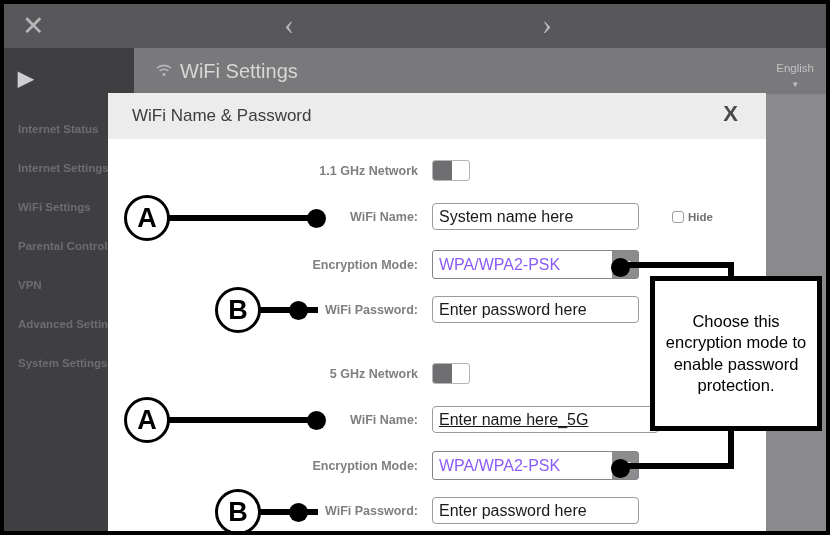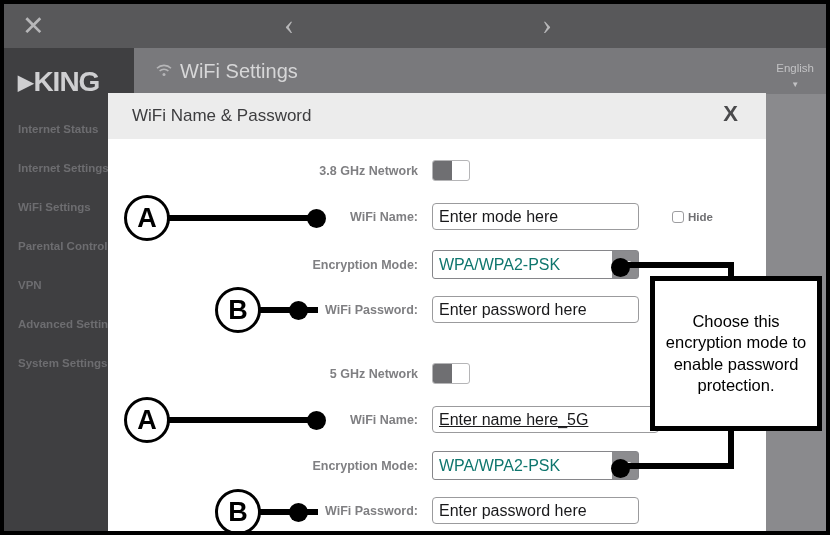--- a/index.html
+++ b/index.html
@@ -167,21 +167,21 @@
 
   .select-wrap {
     position: relative;
     height: 29px;
     border: 1px solid #86868a;
     border-radius: 3px;
     background: #fff;
     display: flex; align-items: center;
   }
   .select-wrap .val {
-    font-size: 16px; color: #0f766e; padding-left: 6px;
+    font-size: 16px; color: #8b5cf6; padding-left: 6px;
   }
   .select-wrap .arrow {
     position: absolute; right: 0; top: 0;
     width: 26px; height: 100%;
     background: #8c8c8f;
     display: flex; align-items: center; justify-content: center;
   }
   .select-wrap .arrow i {
     width: 0; height: 0;
     border-left: 6px solid transparent;
@@ -252,21 +252,20 @@
     <span class="chrome-btn" id="chrome-close">✕</span>
     <span class="chrome-btn" id="chrome-back">‹</span>
     <span class="chrome-btn" id="chrome-fwd">›</span>
   </div>
 
   <div id="app">
 
     <div id="sidebar">
       <div id="logo">
         <span class="caret">▶</span>
-          <span>KING</span>
       </div>
       <div class="nav-item" style="top:75px">Internet Status</div>
       <div class="nav-item" style="top:114px">Internet Settings</div>
       <div class="nav-item" style="top:153px">WiFi Settings</div>
       <div class="nav-item" style="top:192px">Parental Controls</div>
       <div class="nav-item" style="top:231px">VPN</div>
       <div class="nav-item" style="top:270px">Advanced Settings</div>
       <div class="nav-item" style="top:309px">System Settings</div>
     </div>
 
@@ -293,29 +292,29 @@
   <div id="modal">
 
     <div id="modal-head">
       <span id="modal-title">WiFi Name &amp; Password</span>
       <span id="modal-close">X</span>
     </div>
 
     <div id="modal-body">
 
       <div class="frow" style="left:198px; top:21px;">
-        <span class="flabel" style="width:112px">3.8 GHz Network</span>
+        <span class="flabel" style="width:112px">1.1 GHz Network</span>
         <span class="toggle" style="margin-left:14px">
           <span class="fill"></span>
         </span>
       </div>
 
       <div class="frow" style="left:198px; top:64px;">
         <span class="flabel" style="width:112px">WiFi Name:</span>
-        <span class="tinput" style="margin-left:14px; width:207px;">Enter mode here</span>
+        <span class="tinput" style="margin-left:14px; width:207px;">System name here</span>
         <span class="hidebox" style="margin-left:10px">
           <span class="cb"></span>
           <span class="lb">Hide</span>
         </span>
       </div>
 
       <div class="frow" style="left:198px; top:111px;">
         <span class="flabel" style="width:112px">Encryption Mode:</span>
         <span class="select-wrap" style="margin-left:14px; width:207px;">
           <span class="val">WPA/WPA2-PSK</span>

